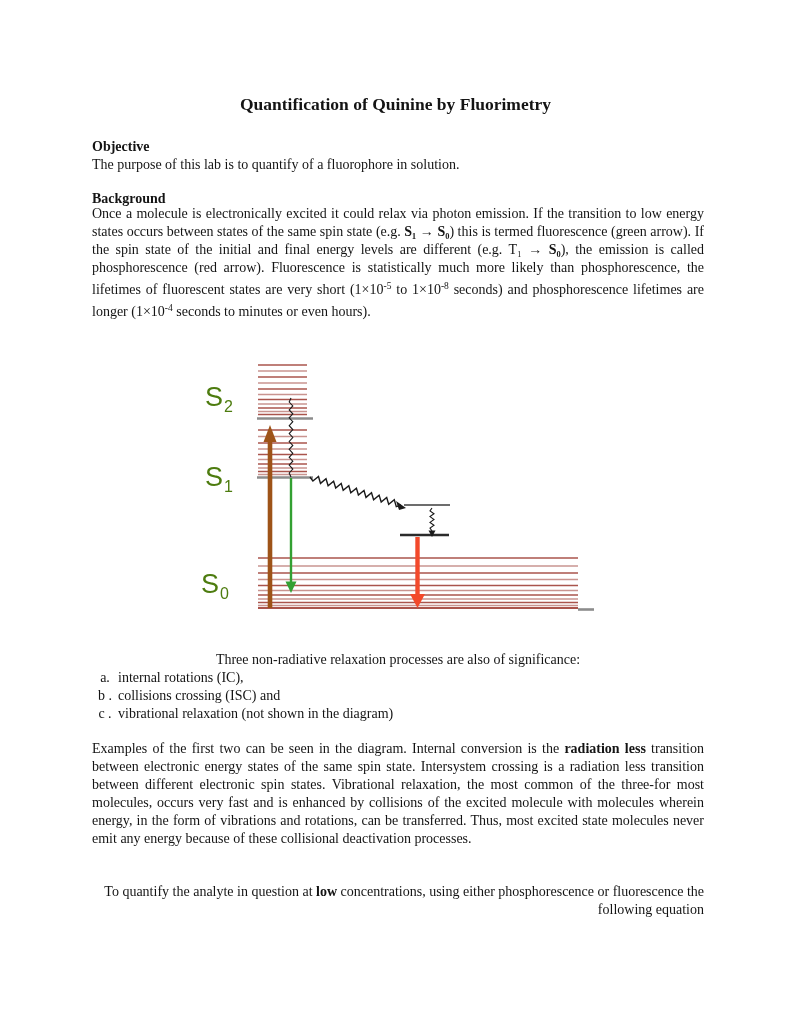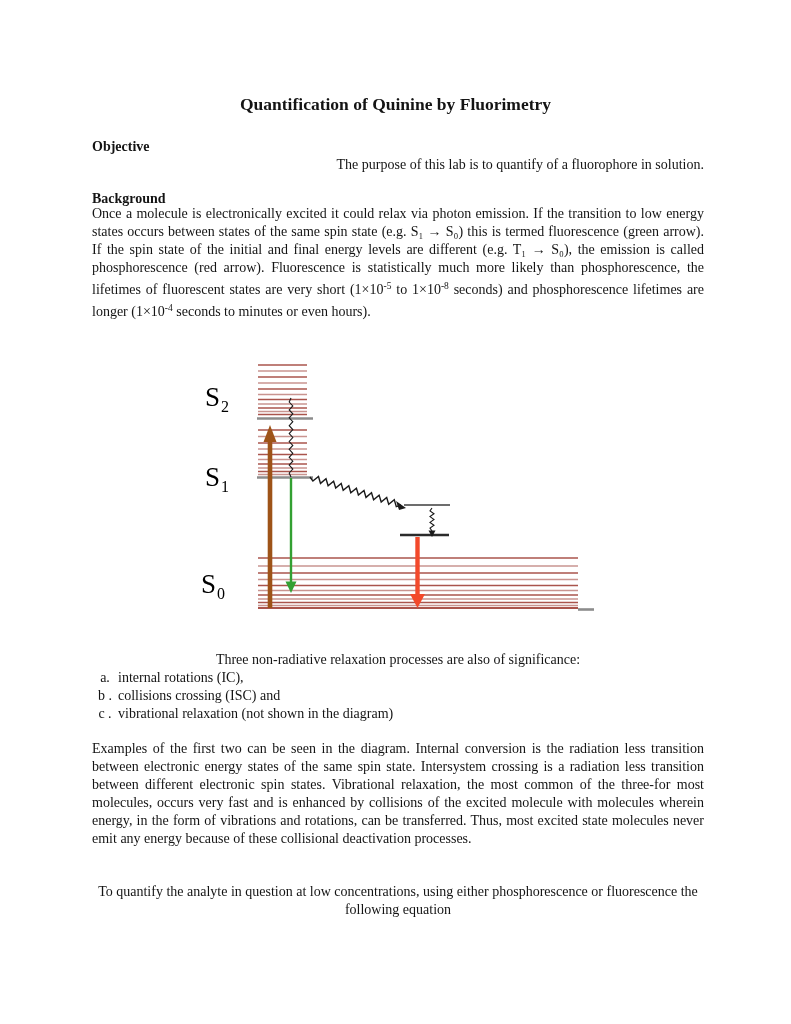--- a/index.html
+++ b/index.html
@@ -3,35 +3,35 @@
 <meta charset="utf-8">
 <style>
   html,body{margin:0;padding:0;background:#888;}
   .page{position:relative;width:791px;height:1024px;background:#ffffff;margin:0 auto;
         font-family:"Liberation Serif","DejaVu Serif",serif;color:#141414;overflow:hidden;}
   .title{position:absolute;top:94px;left:0;width:791px;text-align:center;
          font-weight:bold;font-size:17.5px;}
   .h{position:absolute;left:92px;font-weight:bold;font-size:14px;line-height:18px;text-align:center;}
   .p{position:absolute;left:92px;width:612px;font-size:14px;line-height:18px;text-align:justify;}
   .objective-h{top:138px;}
-  .objective-p{top:156px;text-align:right;}
+  .objective-p{top:156px;text-align:left;}
   .background-h{top:190px;font-family:Liberation Serif, serif;}
   .background-p{top:205px;}
   .processes{top:651px;text-align:center;}
   .examples-p{top:740px;}
-  .quantify-p{top:883px;text-align:center;}
-  .b{font-weight:normal;}
+  .quantify-p{top:883px;text-align:right;}
+  .b{font-weight:bold;}
   .sup{font-size:9.5px;vertical-align:5px;letter-spacing:0;}
   .li{display:flex;}
   .li-label{width:26px;flex:0 0 26px;}
   
   .diagram{position:absolute;top:350px;left:0;width:791px;height:280px;}
   .diagram svg{position:absolute;top:0;left:0;}
-  .lvl{position:absolute;font-family:Liberation Serif, serif;
-       font-size:27px;color:#000000;line-height:31px;}
+  .lvl{position:absolute;font-family:Liberation Sans, sans-serif;
+       font-size:27px;color:#4d7c0f;line-height:31px;}
   .ssub{font-size:16px;position:relative;top:6px;left:1px;}
   .lvl-s2{left:205px;top:32px;}
   .lvl-s1{left:205px;top:112px;}
   .lvl-s0{left:201px;top:219px;}
   .vl{stroke-width:1.4;}
   .vl.light{stroke:var(--vibrational-level-light,#c99490);}
   .vl.dark{stroke:var(--vibrational-level-dark,#aa544c);}
   .elevel{stroke:var(--electronic-level,#8c8c8c);stroke-width:2.6;}
   .tlevel1{stroke:#3d3d3d;stroke-width:1.4;}
   .tlevel2{stroke:var(--triplet-level,#2b2b2b);stroke-width:2.4;}

